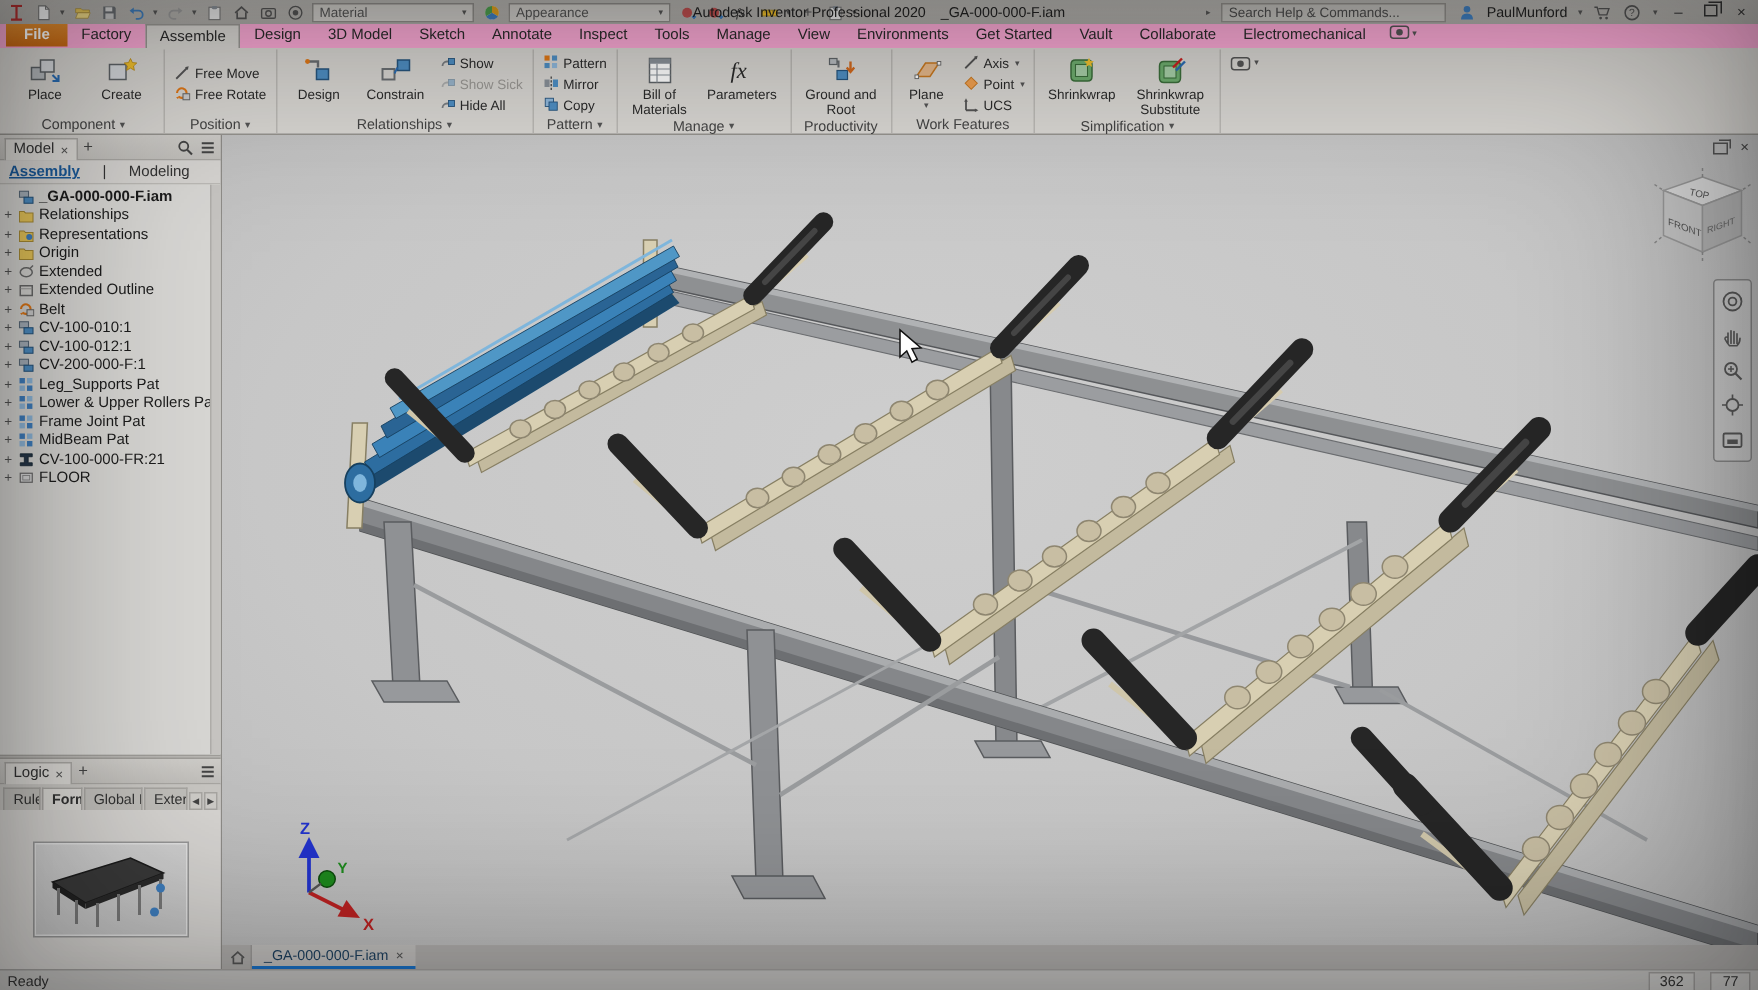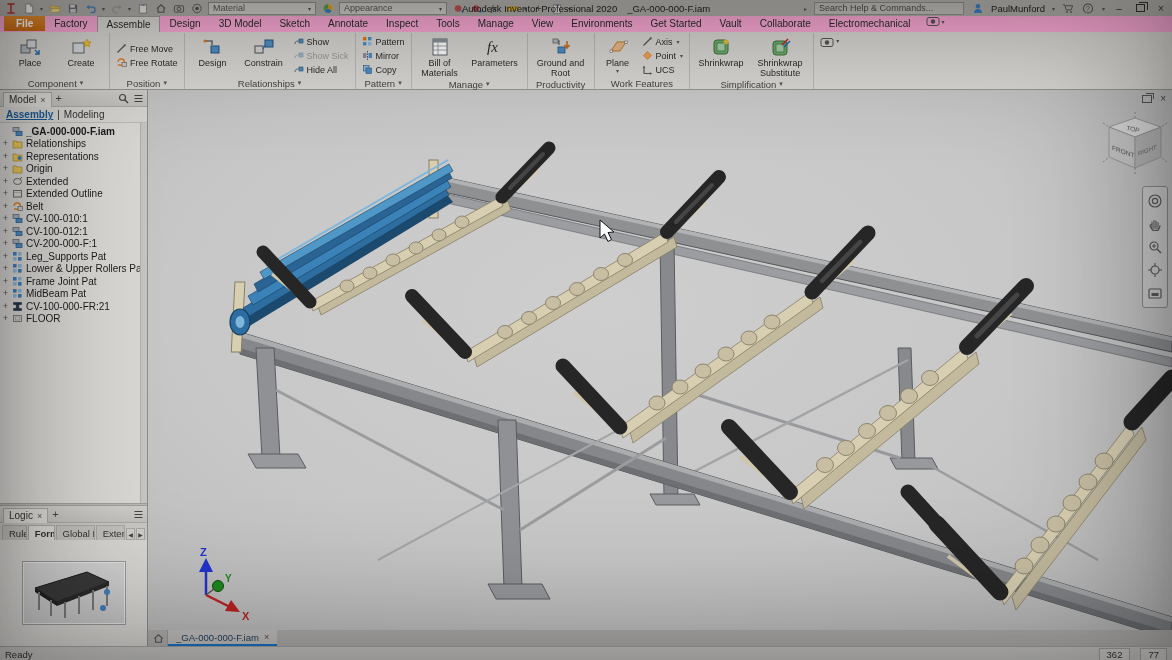--- a/index.html
+++ b/index.html
@@ -51,21 +51,21 @@
 
   
   .main { display:flex; height:556px;justify-content:center; }
   .browser { width:148px; background:#d2d0cd; border-right:1px solid #8f8d89; display:flex; flex-direction:column; font-size:10px;}
   .phead { height:17px; background:linear-gradient(#cfcdc9,#c2c0bc); display:flex; align-items:center; padding:0 3px; gap:4px; border-bottom:1px solid #a9a7a3; color:#333;}
   .phead .ptab { display:flex; align-items:center; gap:4px; background:#dcdad6; border:1px solid #a9a7a3; border-bottom:none; height:15px; padding:0 5px; margin-top:2px;}
   .phead .pclose { color:#555; font-size:9px; }
   .phead .padd { color:#444; font-size:11px; }
   .phead .pright { margin-left:auto; display:flex; gap:4px; align-items:center;}
   .phead svg { width:11px; height:11px; }
-  .viewsrow { height:16px; display:flex; align-items:center; gap:4px; padding:0 6px; color:#333; background:#d6d4d1; border-bottom:1px solid #bcbab6;}
+  .viewsrow { height:16px; display:flex; align-items:center; gap:15px; padding:0 6px; color:#333; background:#d6d4d1; border-bottom:1px solid #bcbab6;}
   .viewsrow .vlink { color:#1a5a9a; text-decoration:underline; font-weight:bold;}
   .tree { flex:1; background:#d8d7d4; padding:2px 0 0 2px; position:relative; overflow:hidden;}
   .trow { display:flex; align-items:center; height:12.5px; gap:3px; white-space:nowrap; color:#1c1c1c;}
   .trow .texp { width:7px; color:#555; font-size:9px; text-align:center; line-height:9px;}
   .trow .tlabel { font-size:10px; }
   .trow.root .tlabel { font-weight:bold; }
   .trow svg { width:11px; height:11px; flex:none;}
   .tree-scrollbar { position:absolute; right:0; top:0; bottom:0; width:7px; background:#c7c5c2; border-left:1px solid #b0aeaa;}
   .splitter { height:3px; background:#b9b7b3; border-top:1px solid #a09e9a; border-bottom:1px solid #a09e9a;}
   .logic { height:140px; display:flex; flex-direction:column; background:#d2d0cd;}

